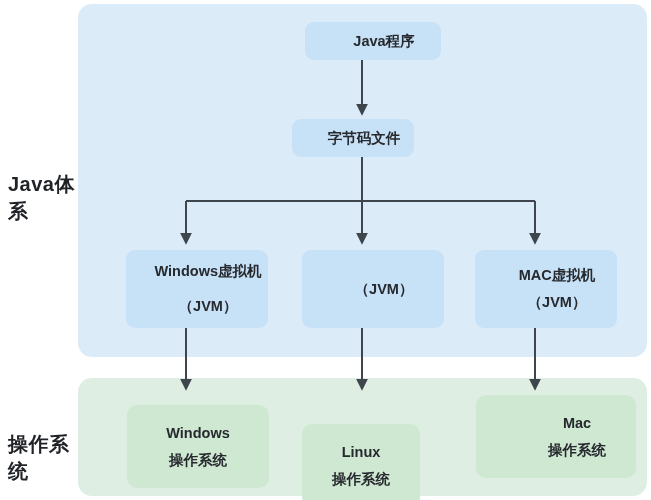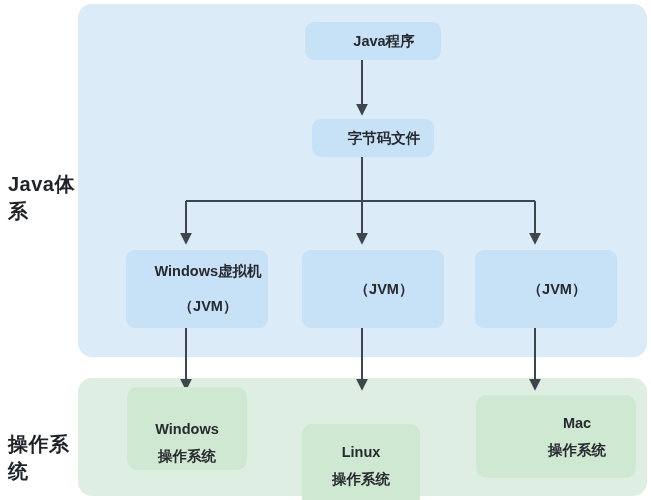--- a/index.html
+++ b/index.html
@@ -22,25 +22,25 @@
   #label-os{top:431px;}
   .node{
     position:absolute;
     display:flex;flex-direction:column;align-items:center;justify-content:center;
     font-weight:bold;color:#26292e;font-size:14.5px;line-height:27px;
     text-align:center;
   }
   .node-blue{background:#c7e1f7;border-radius:9px;padding-left:22px;}
   .node-green{background:#cfe8d2;border-radius:10px;}
   #node-java-program{left:305px;top:22px;width:114px;height:38px;}
-  #node-bytecode{left:312px;top:119px;width:100px;height:38px;}
+  #node-bytecode{left:292px;top:119px;width:100px;height:38px;}
   #node-win-jvm{left:126px;top:250px;width:120px;height:78px;gap:8px;}
   #node-linux-jvm{left:302px;top:250px;width:120px;height:78px;}
   #node-mac-jvm{left:475px;top:250px;width:120px;height:78px;}
-  #node-win-os{left:127px;top:387px;width:120px;height:83px;justify-content:flex-end;}
+  #node-win-os{left:127px;top:405px;width:142px;height:83px;}
   #node-linux-os{left:302px;top:395px;width:118px;height:83px;margin-top:29px;}
   #node-mac-os{left:476px;top:395px;width:118px;height:83px;padding-left:42px;}
   #arrows{position:absolute;left:0;top:0;width:651px;height:500px;pointer-events:none;}
 </style>
 </head>
 <body>
 
 <div id="stage">
 
   <div id="java-panel" class="panel"></div>
@@ -78,20 +78,21 @@
   <div id="node-win-jvm" class="node node-blue">
     <span>Windows虚拟机</span>
     <span>（JVM）</span>
   </div>
 
   <div id="node-linux-jvm" class="node node-blue">
     <span>（JVM）</span>
   </div>
 
   <div id="node-mac-jvm" class="node node-blue">
+    <span>MAC虚拟机</span>
     <span>（JVM）</span>
   </div>
 
   <div id="node-win-os" class="node node-green">
     <span>Windows</span>
     <span>操作系统</span>
   </div>
 
   <div id="node-linux-os" class="node node-green">
     <span>Linux</span>

